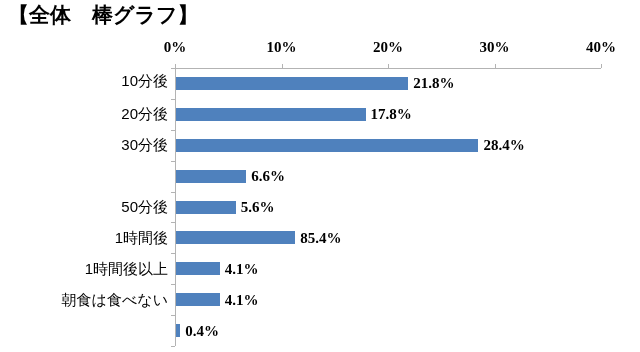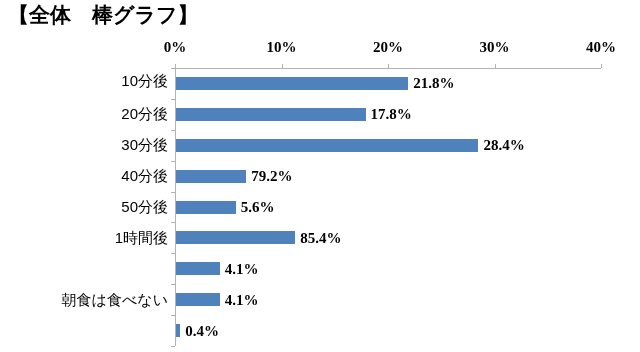--- a/index.html
+++ b/index.html
@@ -173,21 +173,21 @@
         <div class="bar-row" style="top: 39.8333px; width: 426px;">
           <div class="bar" style="width: 189.57px; background: rgb(79, 129, 189);"></div>
           <div class="bar-value" style="left: 194.57px;">17.8%</div>
         </div>
         <div class="bar-row" style="top: 70.7222px; width: 426px;">
           <div class="bar" style="width: 302.46px; background: rgb(79, 129, 189);"></div>
           <div class="bar-value" style="left: 307.46px;">28.4%</div>
         </div>
         <div class="bar-row" style="top: 101.611px; width: 426px;">
           <div class="bar" style="width: 70.29px; background: rgb(79, 129, 189);"></div>
-          <div class="bar-value" style="left: 75.29px;">79.2%</div>
+          <div class="bar-value" style="left: 75.29px;">6.6%</div>
         </div>
         <div class="bar-row" style="top: 132.5px; width: 426px;">
           <div class="bar" style="width: 59.64px; background: rgb(79, 129, 189);"></div>
           <div class="bar-value" style="left: 64.64px;">5.6%</div>
         </div>
         <div class="bar-row" style="top: 163.389px; width: 426px;">
           <div class="bar" style="width: 119.28px; background: rgb(79, 129, 189);"></div>
           <div class="bar-value" style="left: 124.28px;">85.4%</div>
         </div>
         <div class="bar-row" style="top: 194.278px; width: 426px;">
@@ -217,19 +217,19 @@
       <div class="y-tick-mark" style="top: 185.333px;"></div>
       <div class="y-tick-mark" style="top: 216.222px;"></div>
       <div class="y-tick-mark" style="top: 247.111px;"></div>
       <div class="y-tick-mark" style="top: 278px;"></div>
     </div>
 
   <div class="category-labels">
       <div class="cat-label" style="top: 13px;">10分後</div>
       <div class="cat-label" style="top: 46.3333px;">20分後</div>
       <div class="cat-label" style="top: 77.2222px;">30分後</div>
-      <div class="cat-label" style="top: 108.111px;">40分後</div>
       <div class="cat-label" style="top: 139px;">50分後</div>
       <div class="cat-label" style="top: 169.889px; margin-left: 8px;">1時間後</div>
+      <div class="cat-label" style="top: 200.778px;">1時間後以上</div>
       <div class="cat-label" style="top: 231.667px; padding-left: 18px;">朝食は食べない</div>
     </div>
 
 </div>
 
 </body></html>

